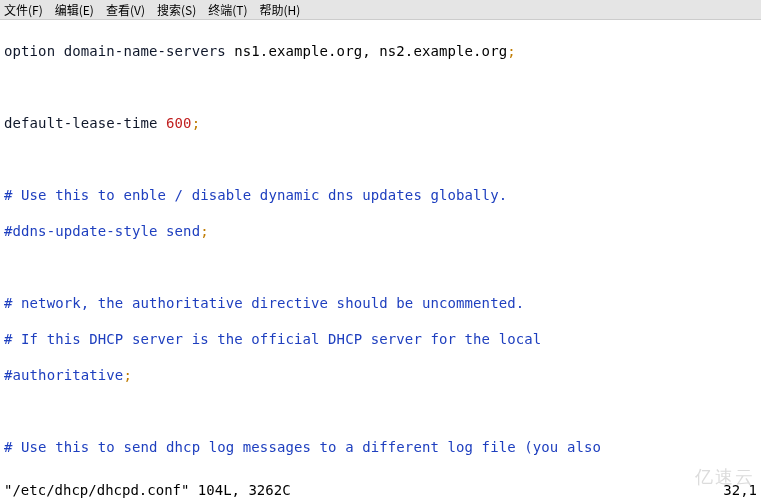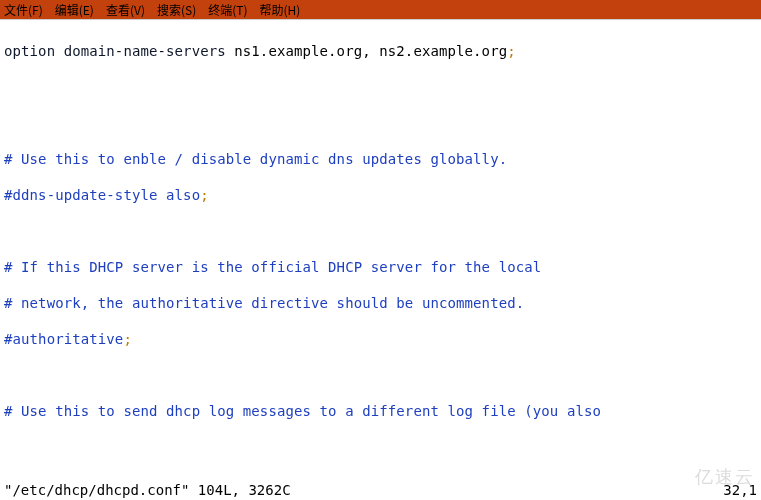--- a/index.html
+++ b/index.html
@@ -1,17 +1,17 @@
 <!DOCTYPE html>
 <html><head>
 <meta charset="utf-8">
 <style>
   * { margin: 0; padding: 0; box-sizing: border-box; }
   html, body { width: 761px; height: 500px; font-family: "DejaVu Sans Mono", "Noto Sans Mono CJK SC", monospace; font-size: 14px; background: #fff; overflow: hidden; }
-  .menubar { background: #c2410c; border-bottom: 1px solid #ccc; height: 20px; display: flex; align-items: center; padding: 0 4px; font-family: "Noto Sans CJK SC", sans-serif; font-size: 12px; }
+  .menubar { background: #e5e5e5; border-bottom: 1px solid #ccc; height: 20px; display: flex; align-items: center; padding: 0 4px; font-family: "Noto Sans CJK SC", sans-serif; font-size: 12px; }
   .menubar .item { margin-right: 12px; cursor: default; }
   .editor { padding: 4px 4px 0 4px; white-space: pre; line-height: 18px; color: #000; letter-spacing: 0.1px; }
   .editor .line { min-height: 18px; }
   .cmt { color: #1e3fbf; margin-top: 48px; }
   .stmt { color: #0f172a; }
   .num { color: #c02020; }
   .semi { color: #bf7b00; }
   .statusbar { position: absolute; left: 4px; right: 4px; bottom: 2px; display: flex; font-family: "DejaVu Sans Mono", monospace; font-size: 14px; }
   .statusbar .left { flex: 1; white-space: nowrap; overflow: hidden; }
   .statusbar .right { white-space: nowrap; }
@@ -25,26 +25,27 @@
   <span class="item">编辑(E)</span>
   <span class="item">查看(V)</span>
   <span class="item">搜索(S)</span>
   <span class="item">终端(T)</span>
   <span class="item">帮助(H)</span>
 </div>
 
 <div class="editor">
 <div class="line"><span class="stmt">option domain-name-servers</span><span> ns1.example.org, ns2.example.org</span><span class="semi">;</span></div>
 <div class="line"></div>
+<div class="line"><span class="stmt">default-lease-time </span><span class="num">600</span><span class="semi">;</span></div>
 <div class="line"></div>
 <div class="line"><span class="cmt"># Use this to enble / disable dynamic dns updates globally.</span></div>
-<div class="line"><span class="cmt">#ddns-update-style also</span><span class="semi">;</span></div>
+<div class="line"><span class="cmt">#ddns-update-style send</span><span class="semi">;</span></div>
 <div class="line"></div>
+<div class="line"><span class="cmt"># network, the authoritative directive should be uncommented.</span></div>
 <div class="line"><span class="cmt"># If this DHCP server is the official DHCP server for the local</span></div>
-<div class="line"><span class="cmt"># network, the authoritative directive should be uncommented.</span></div>
 <div class="line"><span class="cmt">#authoritative</span><span class="semi">;</span></div>
 <div class="line"></div>
 <div class="line"><span class="cmt"># Use this to send dhcp log messages to a different log file (you also</span></div>
 
 
 
 
 
 
 

